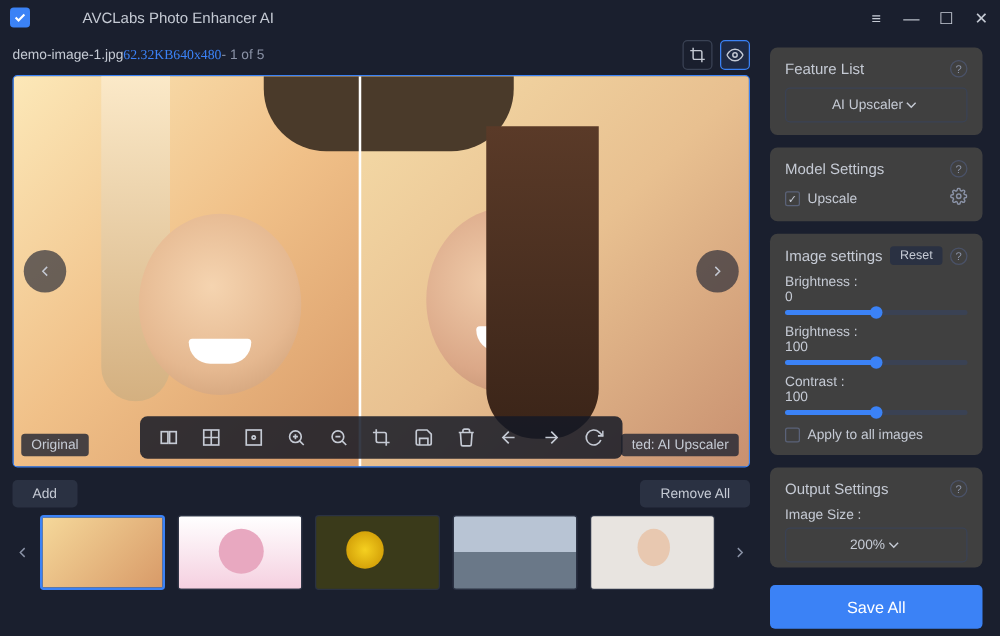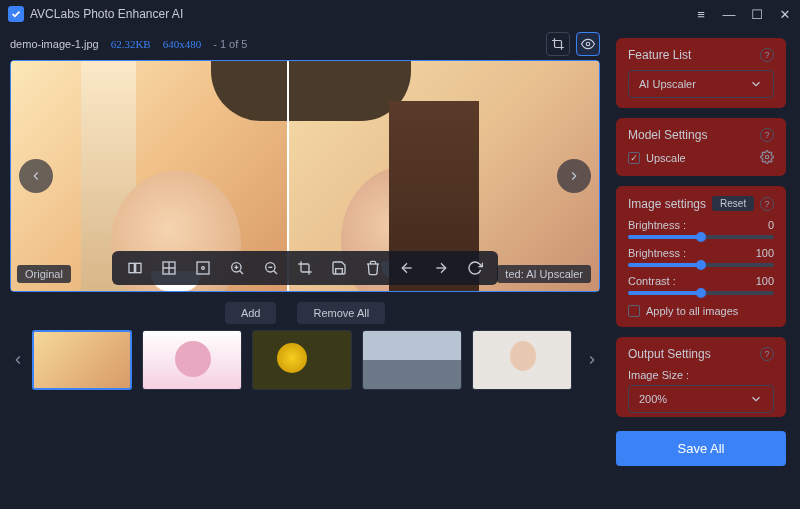--- a/index.html
+++ b/index.html
@@ -1,32 +1,32 @@
 <!DOCTYPE html>
 <html><head>
 <meta charset="utf-8">
 <style>
 * { margin: 0; padding: 0; box-sizing: border-box; font-family: -apple-system, BlinkMacSystemFont, 'Segoe UI', sans-serif; }
 body { background: #1a1f2e; color: #c5cad4; width: 800px; height: 509px; overflow: hidden; font-size: 12px; }
 .titlebar { height: 28px; display: flex; align-items: center; padding: 0 8px; background: #1a1f2e; }
 .logo { width: 16px; height: 16px; background: #3b82f6; border-radius: 3px; display: flex; align-items: center; justify-content: center; margin-right: 6px; }
-.app-title { font-size: 12px; color: #c5cad4; flex: 1; }
+.app-title { font-size: 12px; color: #c5cad4; flex: 1; margin-left: 36px; }
 .win-controls { display: flex; gap: 14px; align-items: center; }
 .win-btn { width: 14px; height: 14px; display: flex; align-items: center; justify-content: center; color: #c5cad4; cursor: pointer; font-size: 13px; }
 .main { display: flex; height: 481px; }
 .left { flex: 1; display: flex; flex-direction: column; padding: 4px 10px 0 10px; }
 .right { width: 190px; padding: 10px 14px 0 6px; display: flex; flex-direction: column; gap: 10px; }
-.info-bar { display: flex; align-items: center; gap: 12px; height: 24px; font-size: 11px; }
+.info-bar { display: flex; align-items: center; height: 24px; font-size: 11px; }
 .info-name { color: #c5cad4; }
 .info-size, .info-res { color: #3b82f6; font-family: Liberation Serif, serif; }
 .info-pos { color: #8a92a6; }
 .info-bar-right { margin-left: auto; display: flex; gap: 6px; }
 .icon-btn { width: 24px; height: 24px; border: 1px solid #3a4254; border-radius: 4px; display: flex; align-items: center; justify-content: center; color: #c5cad4; cursor: pointer; }
 .icon-btn.active { border-color: #3b82f6; background: #1f2a44; }
-.viewer { position: relative; height: 232px; border: 1px solid #3b82f6; border-radius: 4px; margin-top: 4px; overflow: hidden; background: linear-gradient(120deg, #f5d89a, #e8b878); }
+.viewer { position: relative; height: 314px; border: 1px solid #3b82f6; border-radius: 4px; margin-top: 4px; overflow: hidden; background: linear-gradient(120deg, #f5d89a, #e8b878); }
 .photo-left, .photo-right { position: absolute; top: 0; bottom: 0; }
 .photo-left { left: 0; width: 47%; background: linear-gradient(135deg, #fce8b8 0%, #f0c088 50%, #d89a68 100%); }
 .photo-right { right: 0; width: 53%; background: linear-gradient(135deg, #f5dca8 0%, #e8c090 50%, #c89070 100%); }
 .face { position: absolute; border-radius: 50%; }
 .face1 { width: 130px; height: 145px; left: 100px; top: 110px; background: radial-gradient(circle at 45% 40%, #f5d4b0 0%, #e5b890 60%, #c89870 100%); }
 .face2 { width: 130px; height: 148px; left: 330px; top: 105px; background: radial-gradient(circle at 40% 40%, #f0ccaa 0%, #dba888 60%, #b88868 100%); }
 .smile { position: absolute; width: 50px; height: 20px; background: #fff; border-radius: 4px 4px 24px 24px; }
 .smile1 { left: 140px; top: 210px; }
 .smile2 { left: 370px; top: 200px; }
 .hair { position: absolute; }
@@ -34,47 +34,47 @@
 .hair2 { width: 90px; height: 250px; right: 120px; top: 40px; background: linear-gradient(#5a3a28, #3a2418); border-radius: 0 0 40px 40px; }
 .top-person { position: absolute; top: 0; left: 200px; width: 200px; height: 60px; background: #4a3a2a; border-radius: 0 0 50px 50px; }
 .divider { position: absolute; left: 47%; top: 0; bottom: 0; width: 2px; background: #fff; }
 .nav-circle { position: absolute; width: 34px; height: 34px; border-radius: 50%; background: rgba(30,35,50,0.65); display: flex; align-items: center; justify-content: center; top: 50%; transform: translateY(-50%); cursor: pointer; color: #c5cad4; }
 .nav-left { left: 8px; }
 .nav-right { right: 8px; }
 .orig-label { position: absolute; left: 6px; bottom: 8px; background: rgba(30,35,50,0.8); padding: 3px 8px; border-radius: 3px; font-size: 11px; }
 .applied-label { position: absolute; right: 8px; bottom: 8px; background: rgba(30,35,50,0.8); padding: 3px 8px; border-radius: 3px; font-size: 11px; }
 .toolbar { position: absolute; left: 50%; transform: translateX(-50%); bottom: 6px; display: flex; gap: 12px; background: rgba(20,25,38,0.85); padding: 6px 12px; border-radius: 6px; }
 .tool-item { width: 22px; height: 22px; display: flex; align-items: center; justify-content: center; color: #c5cad4; cursor: pointer; }
-.add-row { display: flex; gap: 21px; justify-content: center; margin: 10px 0 6px 0; }
+.add-row { display: flex; gap: 21px; justify-content: space-between; margin: 10px 0 6px 0; }
 .pill-btn { background: #2a3142; color: #c5cad4; border: none; padding: 5px 16px; border-radius: 4px; cursor: pointer; font-size: 11px; }
 .thumbs-row { display: flex; align-items: center; gap: 6px; }
 .thumb-nav { width: 16px; height: 60px; display: flex; align-items: center; justify-content: center; color: #8a92a6; cursor: pointer; }
 .thumbs { flex: 1; display: flex; gap: 10px; overflow: hidden; }
 .thumb { width: 100px; height: 60px; border-radius: 3px; border: 1px solid #2a3142; cursor: pointer; }
 .thumb.selected { border: 2px solid #3b82f6; }
 .tb1 { background: linear-gradient(135deg, #f5d89a, #d89a68); }
 .tb2 { background: linear-gradient(#fff, #f5d0e0); position: relative; }
 .tb2::after { content: ''; position: absolute; width: 36px; height: 36px; border-radius: 50%; background: #e8a8c0; left: 32px; top: 10px; }
 .tb3 { background: #3a3a1a; position: relative; }
 .tb3::after { content: ''; position: absolute; width: 30px; height: 30px; border-radius: 50%; background: radial-gradient(#f5d020, #c89000); left: 24px; top: 12px; }
 .tb4 { background: linear-gradient(#b8c4d4 50%, #6a7888 50%); }
 .tb5 { background: #e8e4e0; position: relative; }
 .tb5::after { content: ''; position: absolute; width: 26px; height: 30px; border-radius: 50%; background: #e8c8b0; left: 37px; top: 10px; }
-.panel { background: #7f1d1d; border-radius: 6px; padding: 10px 12px; }
+.panel { background: #404040; border-radius: 6px; padding: 10px 12px; }
 .panel-head { display: flex; align-items: center; justify-content: space-between; margin-bottom: 8px; }
 .panel-title { font-size: 12px; color: #c5cad4; }
 .help-icon { width: 14px; height: 14px; border-radius: 50%; border: 1px solid #4a5268; display: flex; align-items: center; justify-content: center; font-size: 9px; color: #8a92a6; cursor: pointer; }
-.select { display: flex; align-items: center; justify-content: space-between; border: 1px solid #3a4254; border-radius: 4px; padding: 6px 10px; font-size: 11px; cursor: pointer; }
+.select { display: flex; align-items: center; justify-content: center; border: 1px solid #3a4254; border-radius: 4px; padding: 6px 10px; font-size: 11px; cursor: pointer; }
 .chk-row { display: flex; align-items: center; gap: 6px; margin-top: 6px; font-size: 11px; }
 .chk { width: 12px; height: 12px; border: 1px solid #5a6278; border-radius: 2px; display: flex; align-items: center; justify-content: center; cursor: pointer; font-size: 9px; }
 .chk.checked::after { content: '✓'; color: #c5cad4; }
 .gear-mini { margin-left: auto; color: #8a92a6; cursor: pointer; }
 .reset-btn { background: #2a3142; padding: 2px 8px; border-radius: 3px; font-size: 10px; cursor: pointer; margin-left: 6px; }
 .slider-row { margin-top: 8px; }
-.slider-lbl { display: flex; justify-content: space-between; font-size: 11px; margin-bottom: 4px; }
+.slider-lbl { display: flex; justify-content: space-between; font-size: 11px; margin-bottom: 4px; flex-direction: column; }
 .slider { position: relative; height: 4px; background: #3a4254; border-radius: 2px; cursor: pointer; }
 .slider-fill { position: absolute; height: 100%; background: #3b82f6; border-radius: 2px; }
 .slider-knob { position: absolute; width: 10px; height: 10px; background: #3b82f6; border-radius: 50%; top: -3px; transform: translateX(-50%); }
 .save-btn { background: #3b82f6; color: #fff; border: none; padding: 10px 0; border-radius: 4px; font-size: 13px; cursor: pointer; margin-top: 4px; }
 .output-panel { padding-bottom: 4px; }
 svg { width: 14px; height: 14px; }
 .toolbar svg { width: 16px; height: 16px; }
 </style>
 </head>
 <body>

